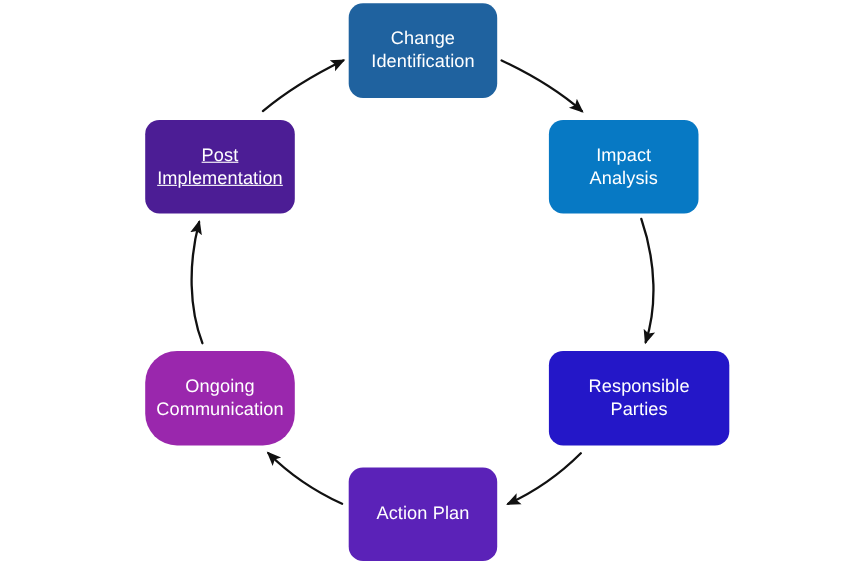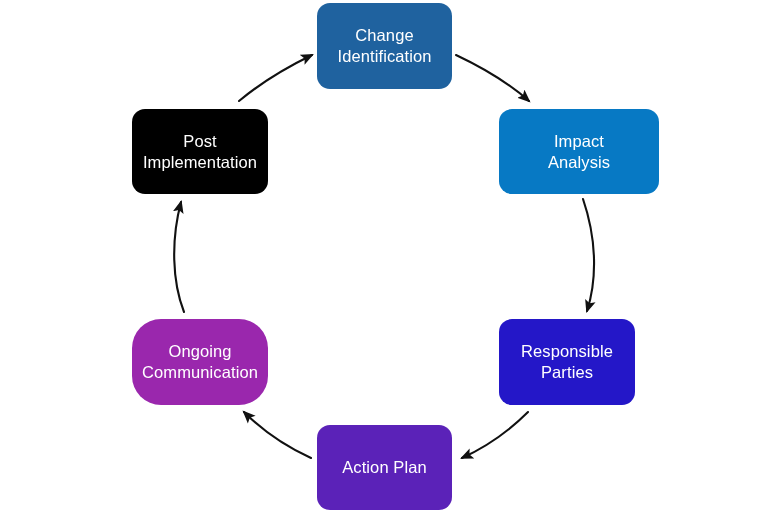--- a/index.html
+++ b/index.html
@@ -69,36 +69,36 @@
     <path d="M 184 312 C 172 281, 171 240, 181 202" fill="none" stroke="#111111" stroke-width="2.1" stroke-linecap="round" marker-end="url(#arrowhead)"></path>
 
     <path d="M 239 101 C 257 86, 277 72, 312 55" fill="none" stroke="#111111" stroke-width="2.1" stroke-linecap="round" marker-end="url(#arrowhead)"></path>
   </svg>
 
   <div class="node" style="left:317px; top:3px; width:135px; height:86px; background:#1f629f;">
     <span class="node-label">Change
 Identification</span>
   </div>
 
-  <div class="node" style="left:499px; top:109px; width:160px; height:85px; background:#0779c4;">
+  <div class="node" style="left:499px; top:109px; width:136px; height:85px; background:#0779c4;">
     <span class="node-label">Impact Analysis</span>
   </div>
 
-  <div class="node" style="left:499px; top:319px; width:136px; height:86px; background:#2417c8;">
+  <div class="node" style="left:499px; top:319px; width:164px; height:86px; background:#2417c8;">
     <span class="node-label">Responsible
 Parties</span>
   </div>
 
   <div class="node" style="left:317px; top:425px; width:135px; height:85px; background:#5b22b8;">
     <span class="node-label">Action Plan</span>
   </div>
 
   <div class="node" style="left:132px; top:319px; width:136px; height:86px; background:#9a27ad;border-radius:29px;">
     <span class="node-label">Ongoing
 Communication</span>
   </div>
 
-  <div class="node" style="left:132px; top:109px; width:136px; height:85px; background:#000000;">
+  <div class="node" style="left:132px; top:109px; width:136px; height:85px; background:#4c1d95;text-decoration:underline;">
     <span class="node-label">Post
 Implementation</span>
   </div>
 
 </div>
 
 </body></html>

